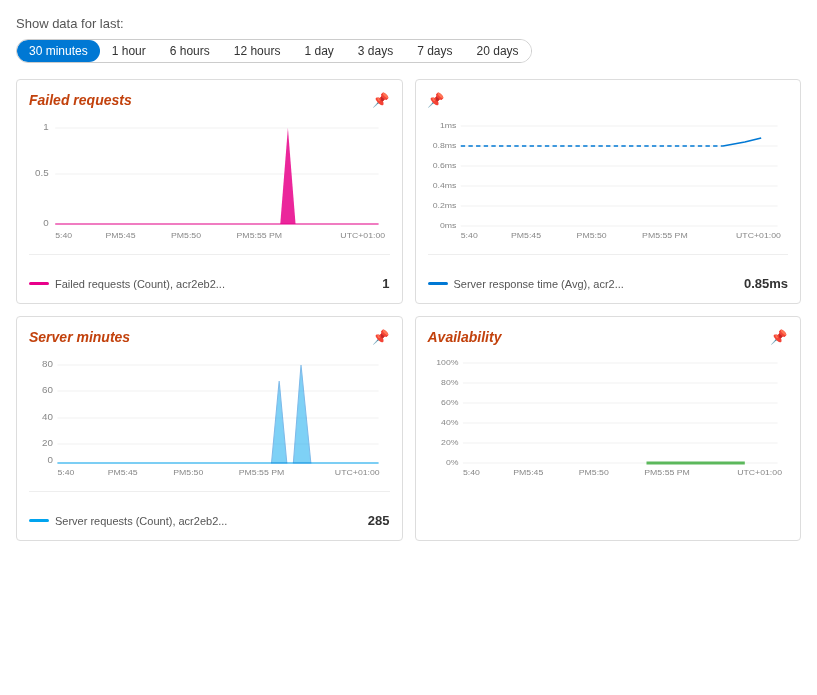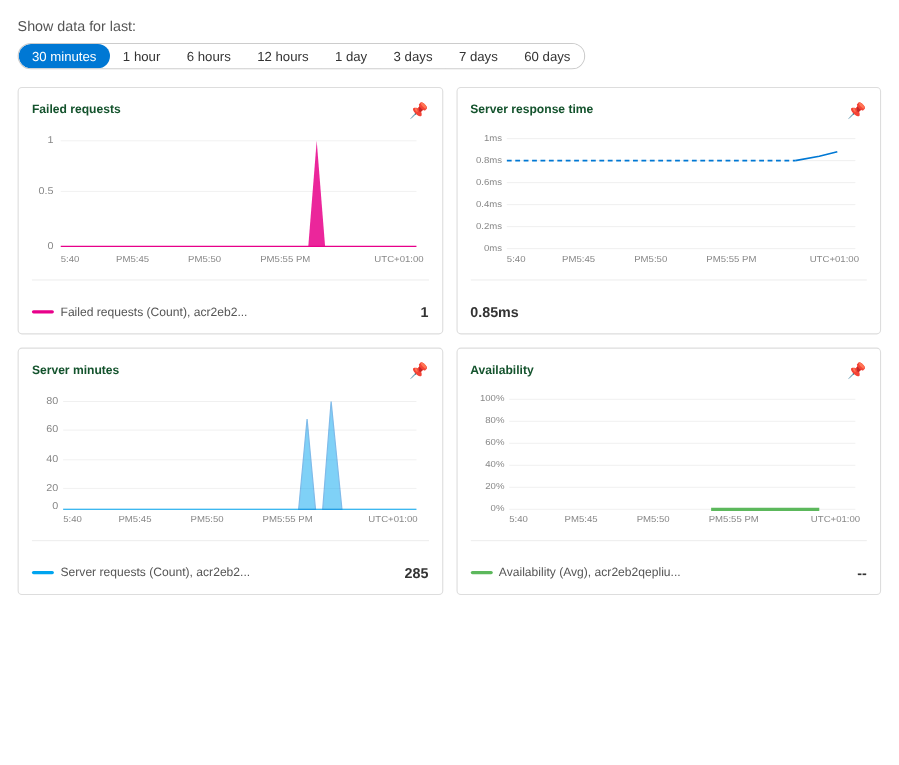--- a/index.html
+++ b/index.html
@@ -51,23 +51,24 @@
       padding: 12px;
       background: #fff;
     }
     .chart-header {
       display: flex;
       justify-content: space-between;
       align-items: center;
       margin-bottom: 8px;
     }
     .chart-title {
-      font-size: 11px;
+      font-size: 14px;
       font-weight: 600;
-      color: #14532d;
+      color: #c2410c;
+      font-style: italic;
     }
     .pin-icon {
       cursor: pointer;
       color: #888;
       font-size: 14px;
     }
     .chart-area {
       position: relative;
       height: 130px;
       width: 100%;
@@ -108,21 +109,21 @@
 <div class="show-data-label">Show data for last:</div>
 
 <div class="time-filter">
   <button class="time-filter-btn active">30 minutes</button>
   <button class="time-filter-btn">1 hour</button>
   <button class="time-filter-btn">6 hours</button>
   <button class="time-filter-btn">12 hours</button>
   <button class="time-filter-btn">1 day</button>
   <button class="time-filter-btn">3 days</button>
   <button class="time-filter-btn">7 days</button>
-  <button class="time-filter-btn">60 days</button>
+  <button class="time-filter-btn">20 days</button>
 </div>
 
 <div class="charts-grid">
 
   <div class="chart-card">
     <div class="chart-header">
       <span class="chart-title">Failed requests</span>
       <span class="pin-icon">📌</span>
     </div>
     <div class="chart-area">
@@ -151,21 +152,20 @@
       <div class="legend-left">
         <div class="legend-line" style="background:#e8008a;"></div>
         <span>Failed requests (Count), acr2eb2...</span>
       </div>
       <span class="legend-value">1</span>
     </div>
   </div>
 
   <div class="chart-card">
     <div class="chart-header">
-      <span class="chart-title">Server response time</span>
       <span class="pin-icon">📌</span>
     </div>
     <div class="chart-area">
       <svg class="chart-svg" viewBox="0 0 330 130" preserveAspectRatio="none">
 
         <text x="26" y="12" font-size="8" fill="#888" text-anchor="end">1ms</text>
         <text x="26" y="32" font-size="8" fill="#888" text-anchor="end">0.8ms</text>
         <text x="26" y="52" font-size="8" fill="#888" text-anchor="end">0.6ms</text>
         <text x="26" y="72" font-size="8" fill="#888" text-anchor="end">0.4ms</text>
         <text x="26" y="92" font-size="8" fill="#888" text-anchor="end">0.2ms</text>
@@ -183,20 +183,24 @@
         <polyline points="270,30 290,26 305,22" fill="none" stroke="#0078d4" stroke-width="1.5"></polyline>
 
         <text x="30" y="122" font-size="8" fill="#888">5:40</text>
         <text x="76" y="122" font-size="8" fill="#888">PM5:45</text>
         <text x="136" y="122" font-size="8" fill="#888">PM5:50</text>
         <text x="196" y="122" font-size="8" fill="#888">PM5:55 PM</text>
         <text x="282" y="122" font-size="8" fill="#888">UTC+01:00</text>
       </svg>
     </div>
     <div class="chart-legend">
+      <div class="legend-left">
+        <div class="legend-line" style="background:#0078d4;"></div>
+        <span>Server response time (Avg), acr2...</span>
+      </div>
       <span class="legend-value">0.85ms</span>
     </div>
   </div>
 
   <div class="chart-card">
     <div class="chart-header">
       <span class="chart-title">Server minutes</span>
       <span class="pin-icon">📌</span>
     </div>
     <div class="chart-area">
@@ -260,22 +264,15 @@
 
         <line x1="200" y1="110" x2="290" y2="110" stroke="#5cb85c" stroke-width="3"></line>
 
         <text x="32" y="122" font-size="8" fill="#888">5:40</text>
         <text x="78" y="122" font-size="8" fill="#888">PM5:45</text>
         <text x="138" y="122" font-size="8" fill="#888">PM5:50</text>
         <text x="198" y="122" font-size="8" fill="#888">PM5:55 PM</text>
         <text x="283" y="122" font-size="8" fill="#888">UTC+01:00</text>
       </svg>
     </div>
-    <div class="chart-legend">
-      <div class="legend-left">
-        <div class="legend-line" style="background:#5cb85c;"></div>
-        <span>Availability (Avg), acr2eb2qepliu...</span>
-      </div>
-      <span class="legend-value">--</span>
-    </div>
   </div>
 
 </div>
 
 </body></html>

